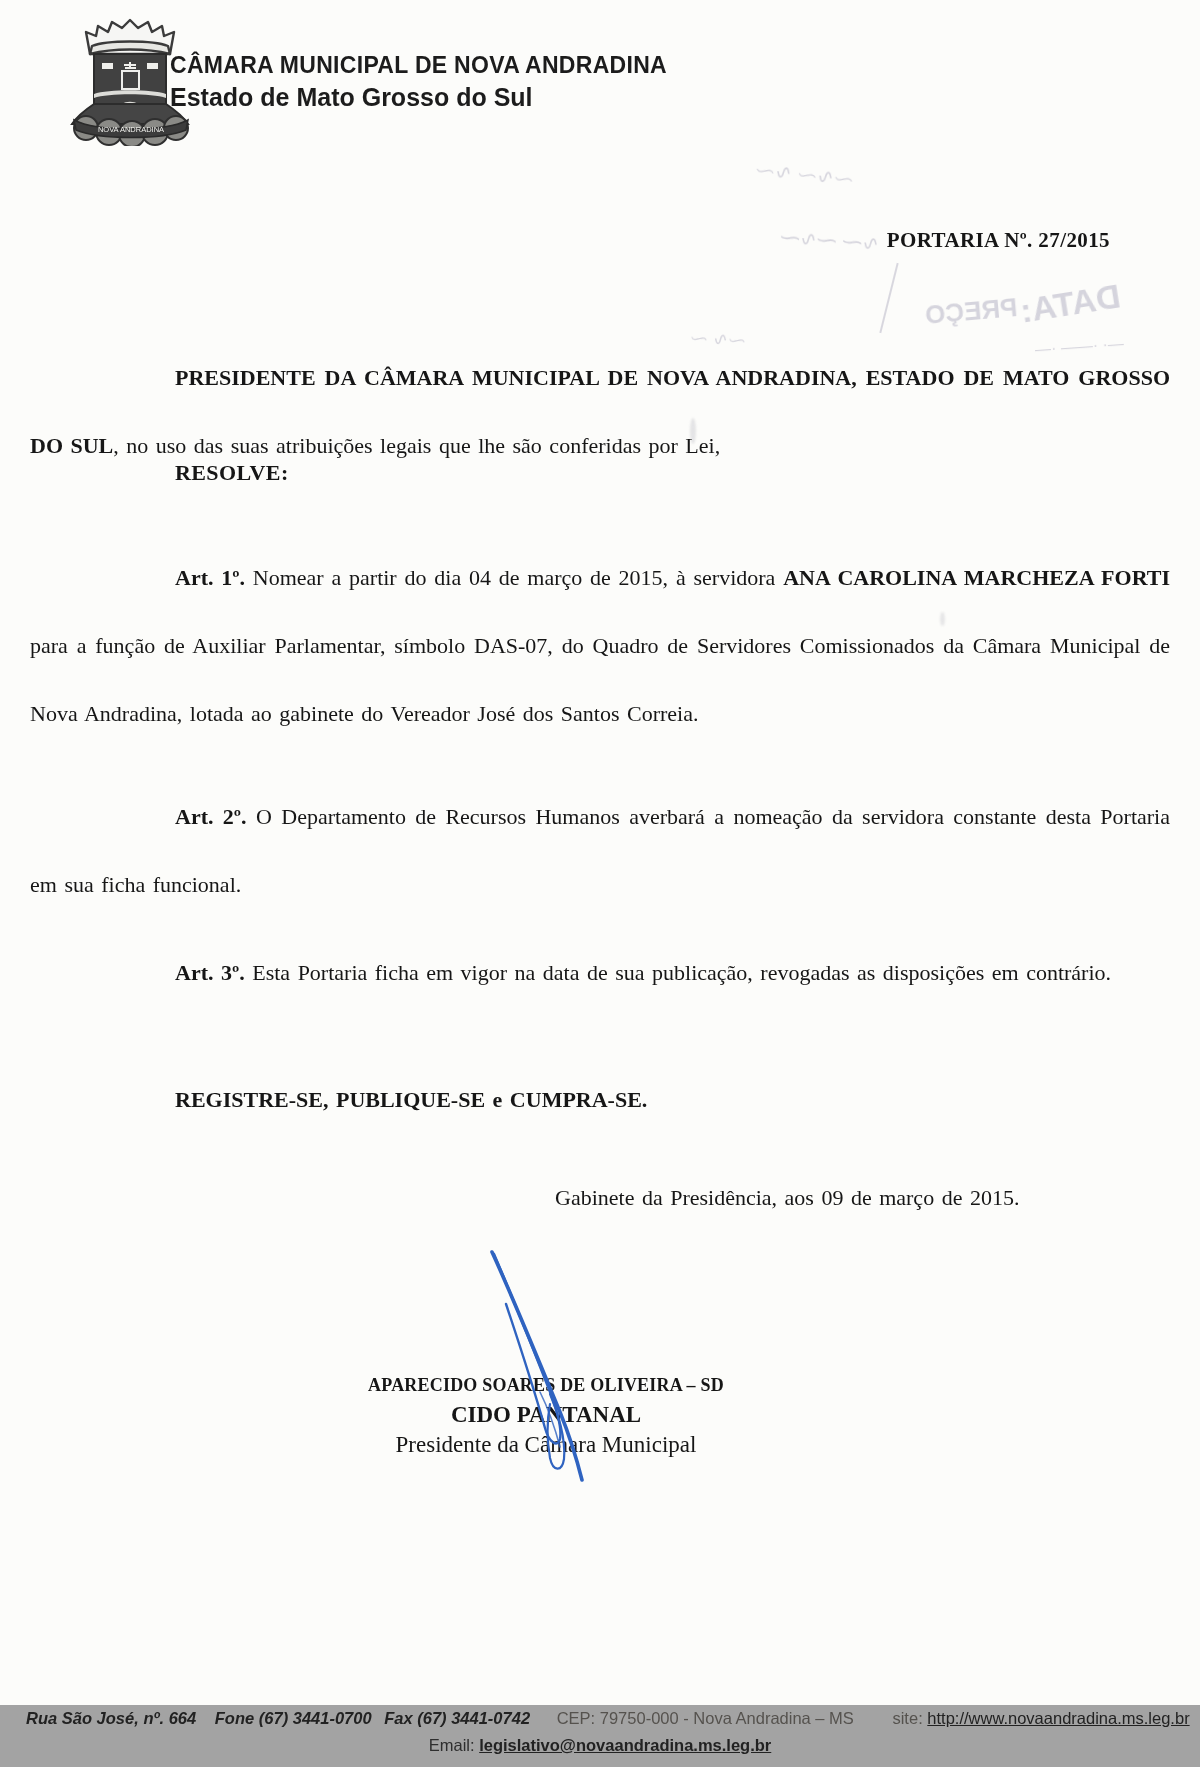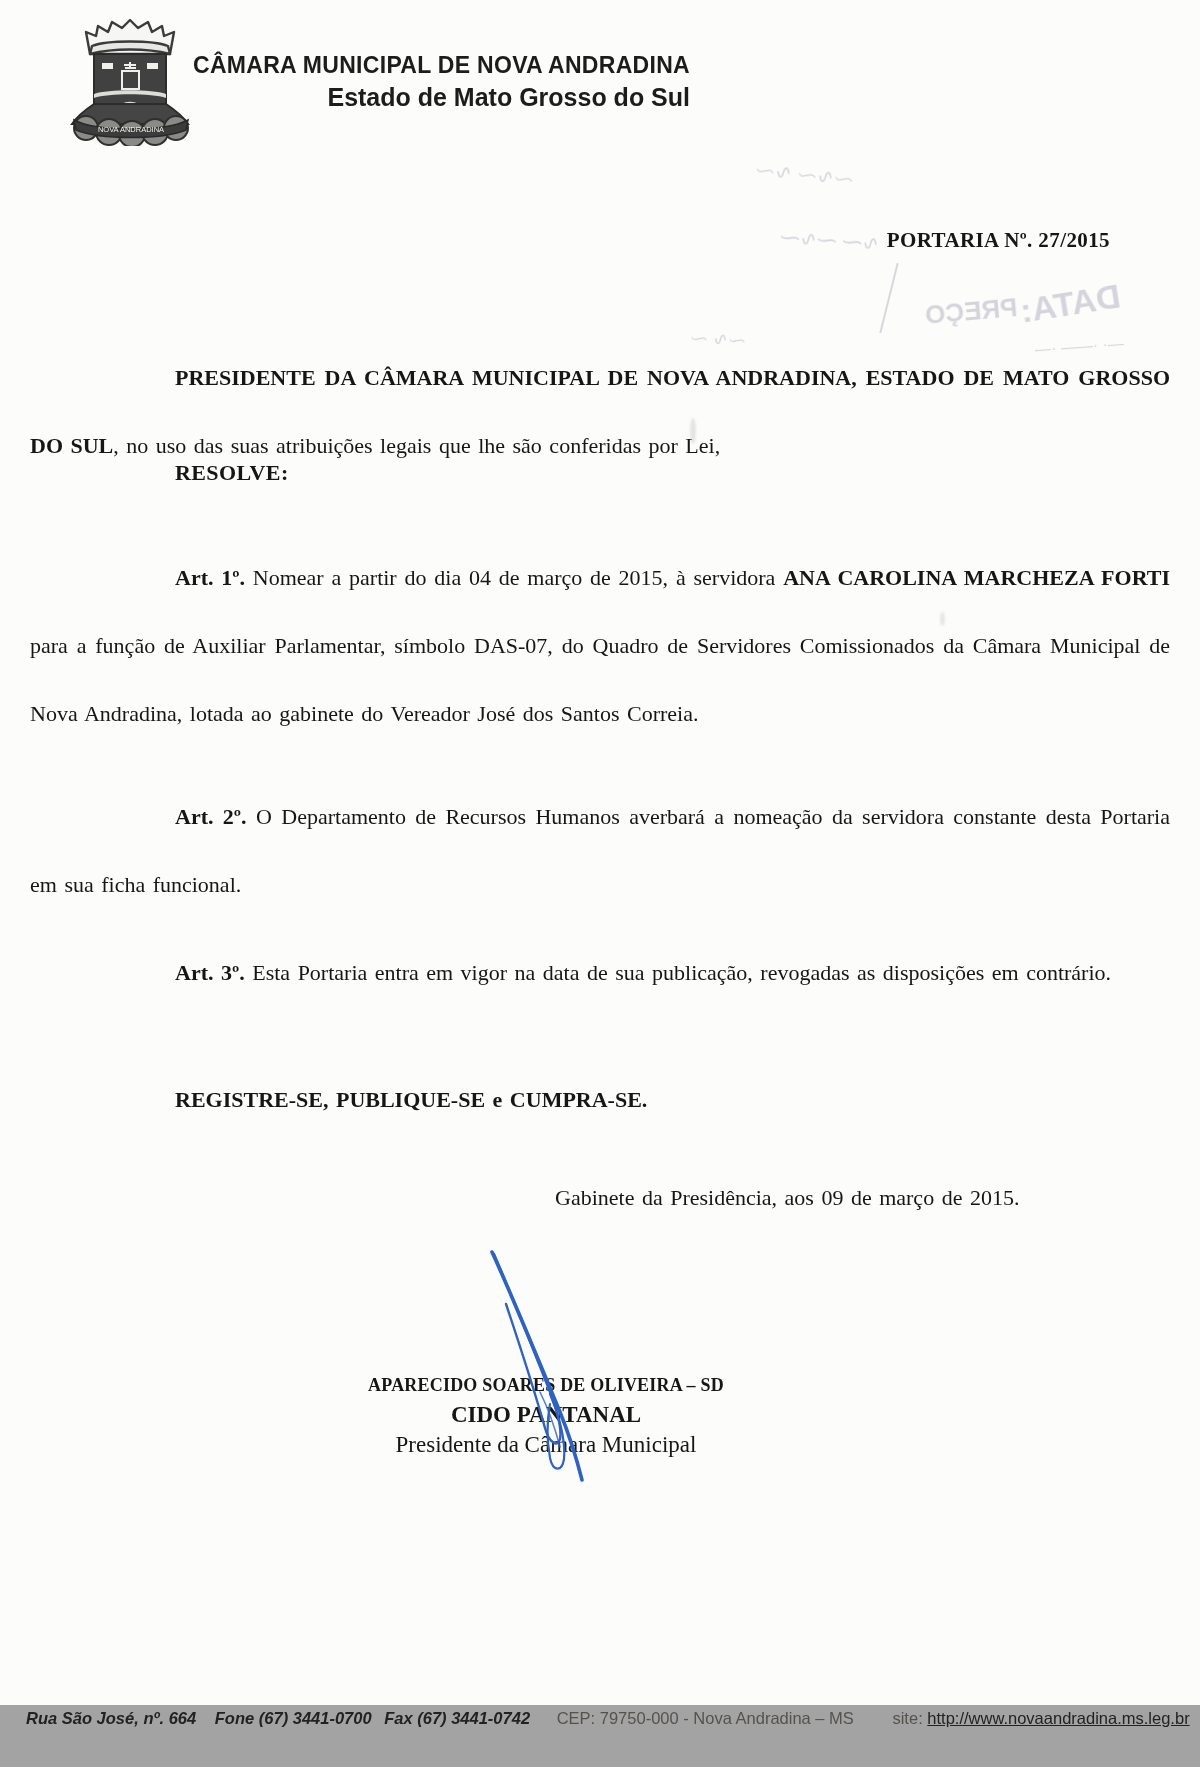--- a/index.html
+++ b/index.html
@@ -14,21 +14,21 @@
     position:absolute;inset:0;
     background:#fcfcfa;
     color:#161616;
   }
 
   
   .header{position:absolute;top:14px;left:0;width:100%;}
   .logo{position:absolute;left:52px;top:2px;width:160px;height:130px;}
   .org-block{
     position:absolute;left:170px;top:38px;width:520px;
-    text-align:right;
+    text-align:left;
     font-family:"Liberation Sans", sans-serif;
     color:#1c1c1c;
   }
   .org-name{font-size:23px;font-weight:bold;letter-spacing:.3px;white-space:nowrap;}
   .org-sub{font-size:25px;font-weight:bold;margin-top:4px;}
 
   
   .doc-title{
     position:absolute;top:228px;left:30px;width:1080px;
     text-align:right;font-size:21px;font-weight:bold;letter-spacing:.4px;
@@ -165,21 +165,21 @@
   <div class="doc-title">PORTARIA Nº. 27/2015</div>
 
   <p class="para preamble indent"><span class="b">PRESIDENTE DA CÂMARA MUNICIPAL DE NOVA ANDRADINA, ESTADO DE MATO GROSSO DO SUL</span><span>, no uso das suas atribuições legais que lhe são conferidas por Lei,</span></p>
 
   <p class="para resolve indent">RESOLVE:</p>
 
   <p class="para art1 indent"><span class="b">Art. 1º.</span><span> Nomear a partir do dia 04 de março de 2015, à servidora </span><span class="b">ANA CAROLINA MARCHEZA FORTI</span><span> para a função de Auxiliar Parlamentar, símbolo DAS-07, do Quadro de Servidores Comissionados da Câmara Municipal de Nova Andradina, lotada ao gabinete do Vereador José dos Santos Correia.</span></p>
 
   <p class="para art2 indent"><span class="b">Art. 2º.</span><span> O Departamento de Recursos Humanos averbará a nomeação da servidora constante desta Portaria em sua ficha funcional.</span></p>
 
-  <p class="para art3 indent"><span class="b">Art. 3º.</span><span> Esta Portaria entra em vigor na data de sua publicação, revogadas as disposições em contrário.</span></p>
+  <p class="para art3 indent"><span class="b">Art. 3º.</span><span> Esta Portaria ficha em vigor na data de sua publicação, revogadas as disposições em contrário.</span></p>
 
   <p class="para registre indent">REGISTRE-SE, PUBLIQUE-SE e CUMPRA-SE.</p>
 
   <p class="para gabinete">Gabinete da Presidência, aos 09 de março de 2015.</p>
 
   <div class="sig-names">
     <div class="sig-name">APARECIDO SOARES DE OLIVEIRA – SD</div>
     <div class="sig-alias">CIDO PANTANAL</div>
     <div class="sig-role">Presidente da Câmara Municipal</div>
   </div>
@@ -194,15 +194,19 @@
 
   <div class="footer">
     <div class="f-line1">
       <span class="f-bi f-addr">Rua São José, nº. 664</span>
       <span class="f-bi f-phone">Fone (67) 3441-0700</span>
       <span class="f-bi f-fax">Fax (67) 3441-0742</span>
       <span class="f-cep">CEP: 79750-000 - Nova Andradina – MS</span>
       <span class="f-sitelab">site:</span>
       <span class="u">http://www.novaandradina.ms.leg.br</span>
     </div>
+    <div class="f-line2">
+      <span>Email:</span>
+      <span class="u f-email">legislativo@novaandradina.ms.leg.br</span>
+    </div>
   </div>
 
 </div>
 
 </body></html>

